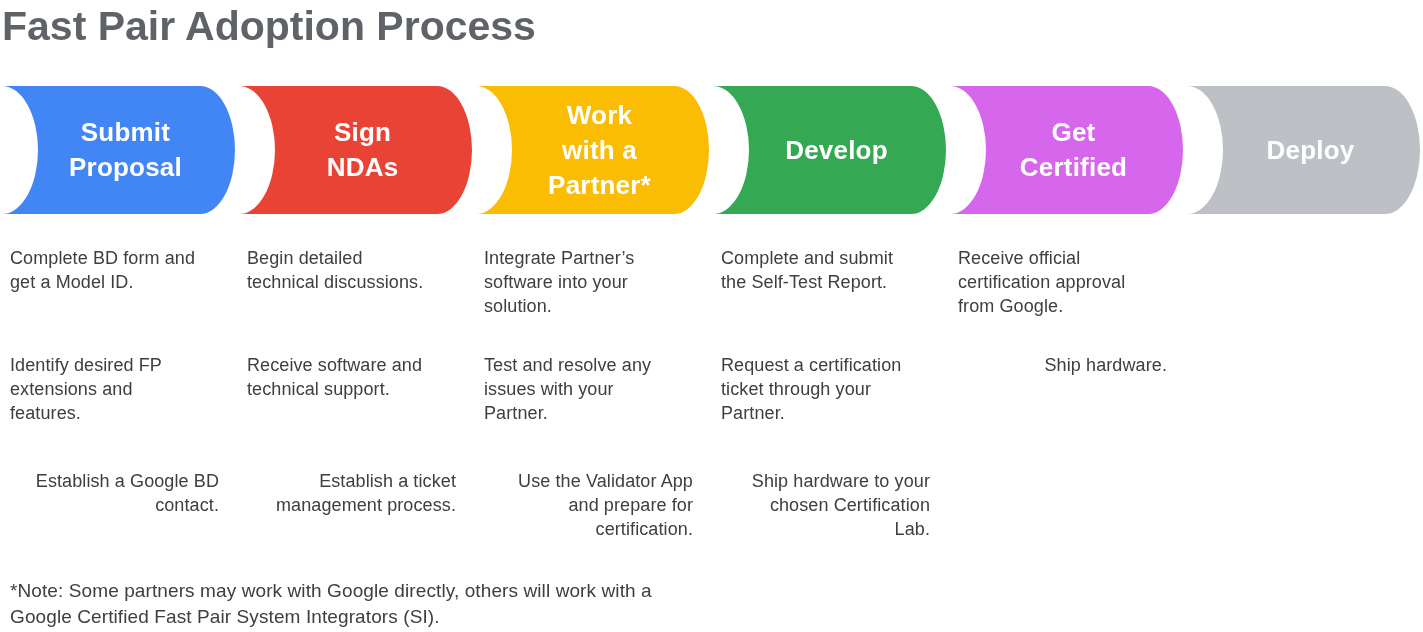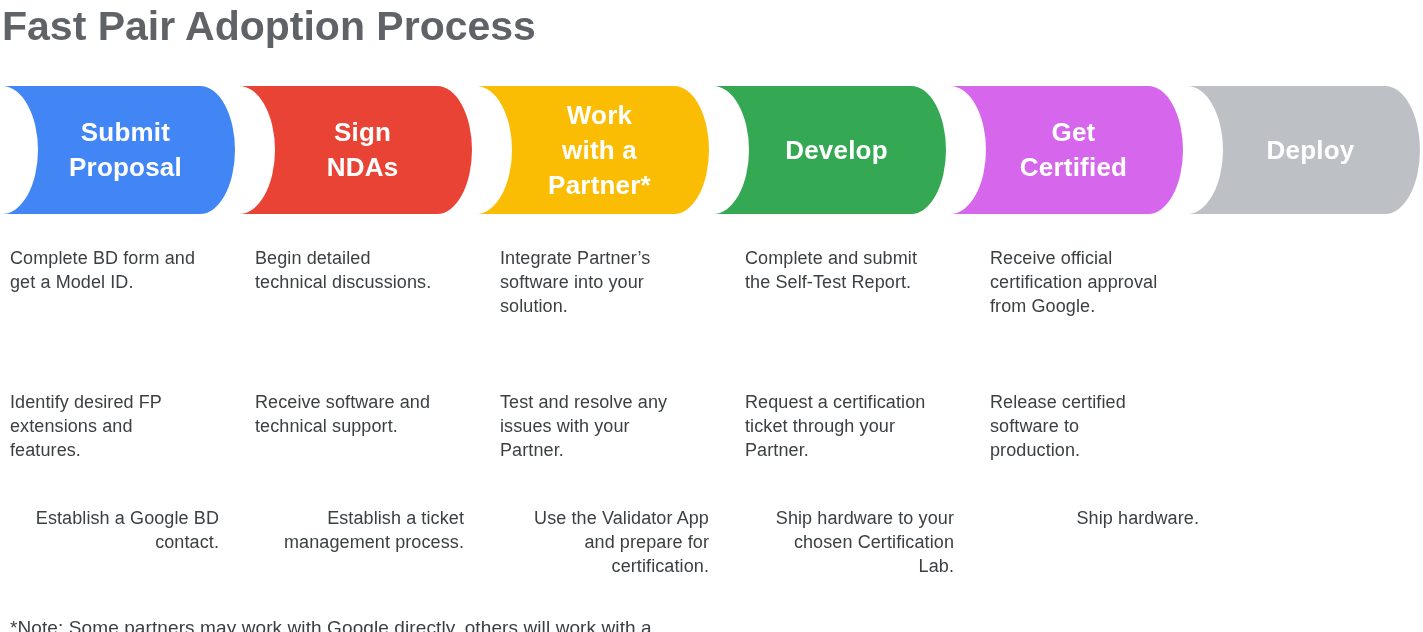--- a/index.html
+++ b/index.html
@@ -43,37 +43,36 @@
     font-size: 26px;
     line-height: 35px;
     font-weight: 700;
     white-space: pre-line;
     letter-spacing: 0.2px;
     padding-left: 14px;
   }
   .desc-columns {
     display: flex;
     margin-top: 32px;
-    gap: 8px;
   }
   .desc-col {
     width: 237px;
     flex: 0 0 237px;
   }
   .bullet {
     box-sizing: border-box;
     padding: 0 18px 0 10px;
     font-size: 18px;
     line-height: 24px;
     color: #3c4043;
     white-space: pre-line;
     letter-spacing: 0.1px;
   }
   .bullet.row1 { height: 107px; }
-  .bullet.row2 { height: 116px; margin-top: 37px; }
+  .bullet.row2 { height: 116px; }
   .bullet.row3 { min-height: 78px; text-align: right; }
   .note {
     margin: 31px 0 0 10px;
     font-size: 19px;
     line-height: 26px;
     color: #3c4043;
     white-space: pre-line;
     letter-spacing: 0.1px;
   }
 </style>
@@ -177,23 +176,20 @@
 Partner.</div>
       <div class="bullet row3">Ship hardware to your
 chosen Certification
 Lab.</div>
     </div>
 
     <div class="desc-col">
       <div class="bullet row1">Receive official
 certification approval
 from Google.</div>
-      <div class="bullet row2">Release certified
-software to
-production.</div>
       <div class="bullet row3">Ship hardware.</div>
     </div>
 
   </div>
 
   <div class="note">*Note: Some partners may work with Google directly, others will work with a
 Google Certified Fast Pair System Integrators (SI).</div>
 
 </div>
 

